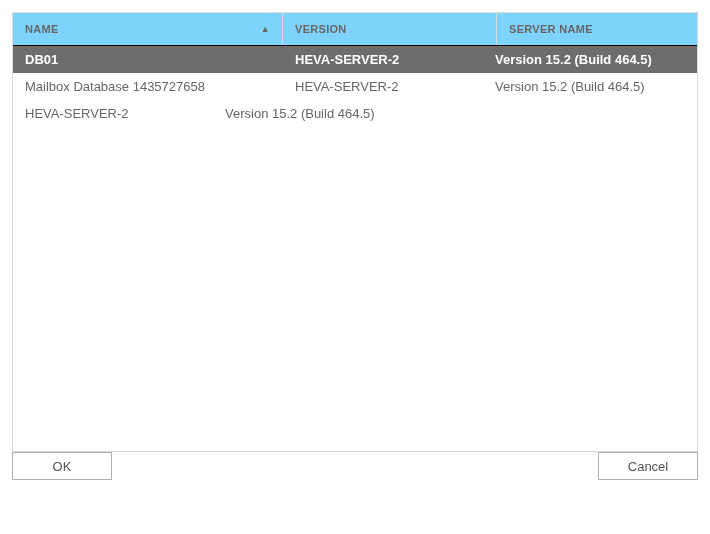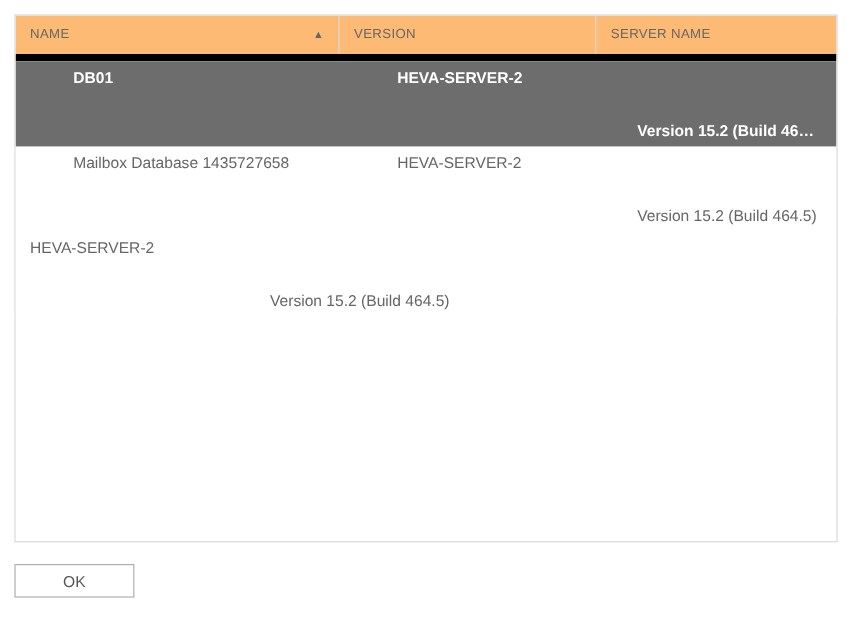--- a/index.html
+++ b/index.html
@@ -17,22 +17,23 @@
       padding: 12px;
     }
     .table-container {
       border: 1px solid #d9d9d9;
       height: 440px;
       overflow: hidden;
       background: #fff;
     }
     .table-header {
       display: flex;
-      border-bottom: 6px solid #000000;
-      background: #fdba74;
+      border-bottom: 1px solid #000000;
+      background: #7dd3fc;
+      font-weight: bold;
     }
     .header-cell {
       padding: 10px 12px;
       font-size: 11px;
       color: #666;
       text-transform: uppercase;
       letter-spacing: 0.3px;
       border-right: 1px solid #d9d9d9;
       display: flex;
       align-items: center;
@@ -75,33 +76,30 @@
     }
     .cell {
       padding: 6px 12px;
       font-size: 13px;
       overflow: hidden;
       text-overflow: ellipsis;
       white-space: nowrap;
     }
     .cell-name {
       width: 270px;
-      margin-left: 36px;
     }
     .cell-server {
       width: 200px;
     }
     .cell-version {
       flex: 1;
-      margin-top: 44px;
     }
     .button-bar {
       display: flex;
       justify-content: space-between;
-      margin-top: 18px;
       gap: 19px;
     }
     .btn {
       width: 100px;
       height: 28px;
       border: 1px solid #b0b0b0;
       background: #fff;
       color: #555;
       font-size: 13px;
       font-family: inherit;
@@ -140,13 +138,14 @@
     </div>
     <div class="table-row">
       <div class="cell cell-server">HEVA-SERVER-2</div>
       <div class="cell cell-version">Version 15.2 (Build 464.5)</div>
     </div>
   </div>
 </div>
 
 <div class="button-bar">
   <button class="btn">OK</button>
+  <button class="btn">Cancel</button>
 </div>
 
 </body></html>

